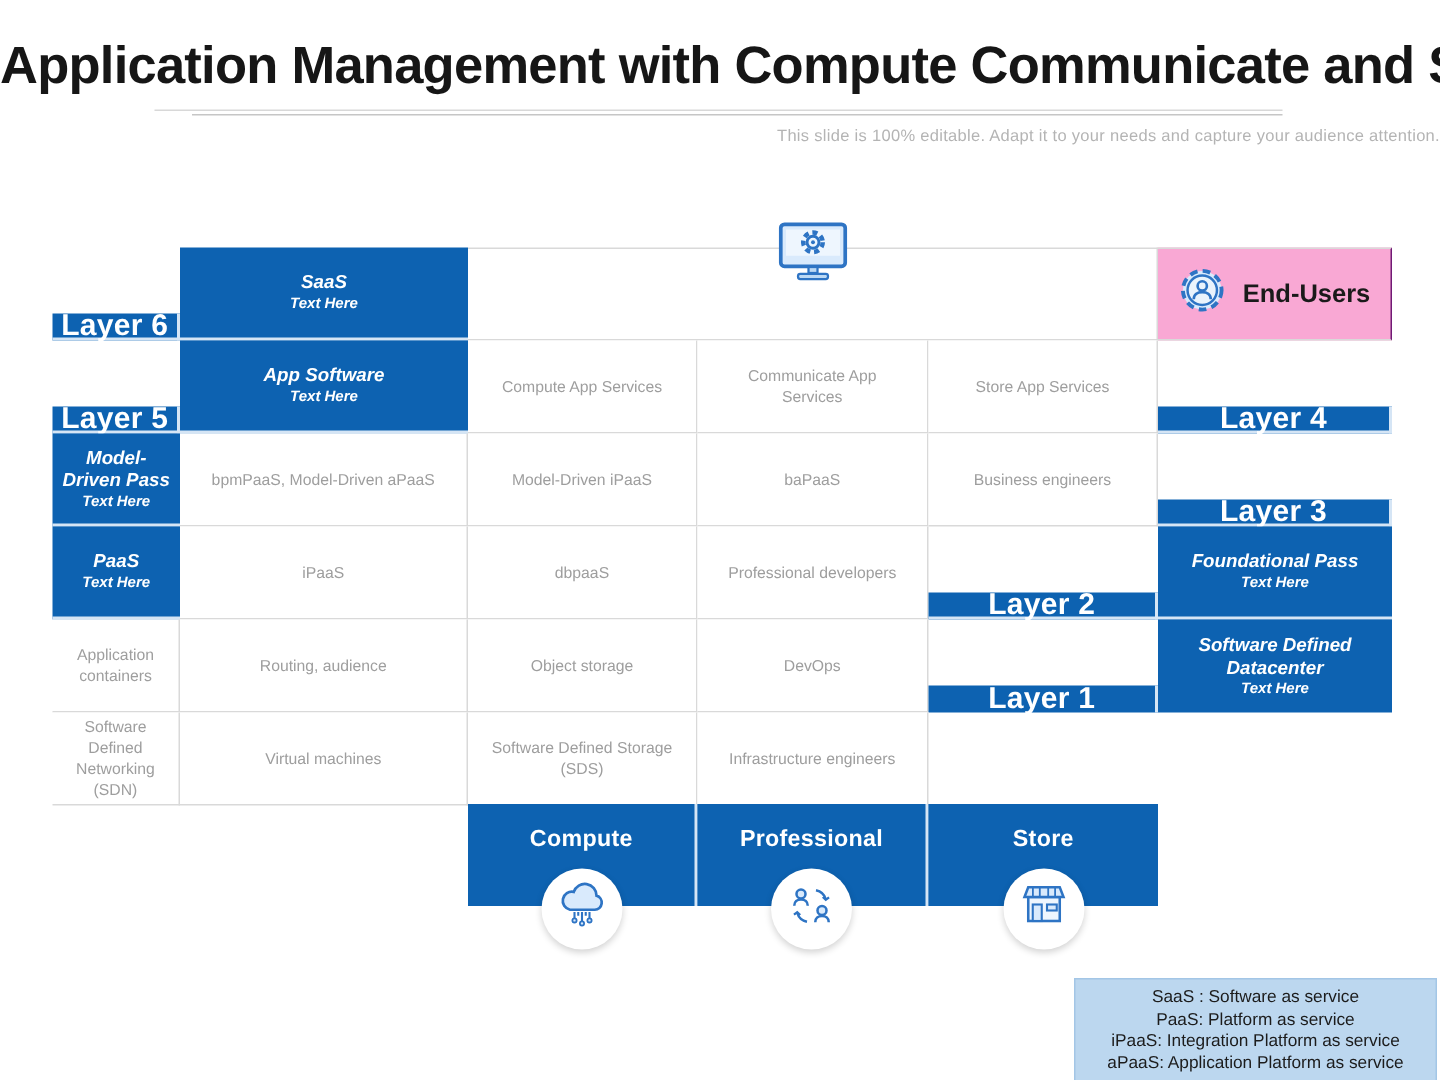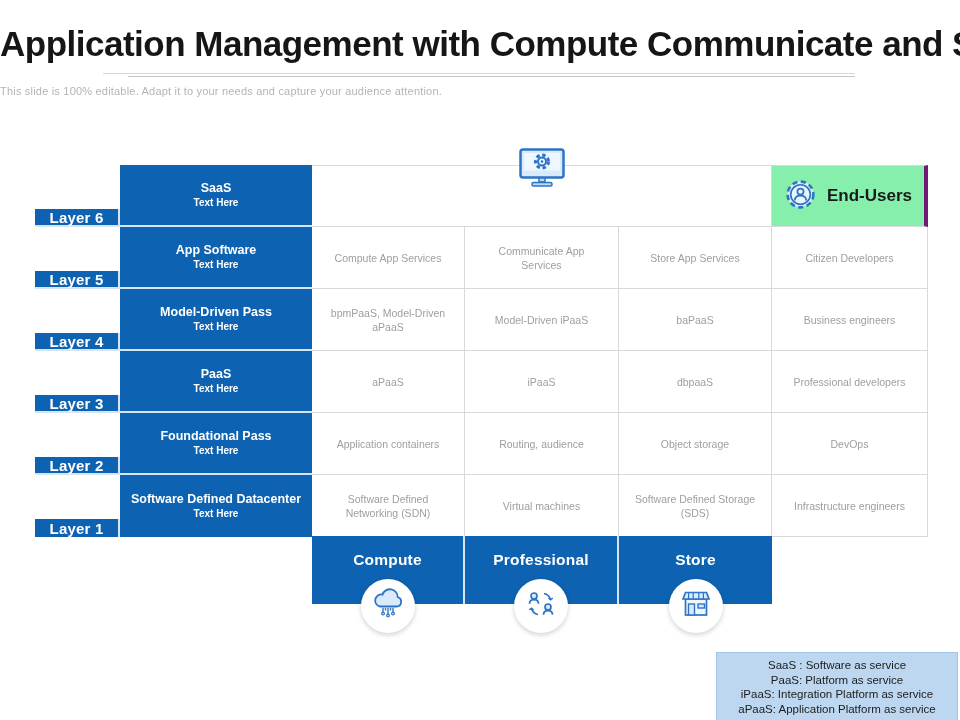--- a/index.html
+++ b/index.html
@@ -4,39 +4,39 @@
 <style>
   html,body{margin:0;padding:0;background:#ffffff;}
   body{width:960px;height:720px;font-family:"Liberation Sans",sans-serif;overflow:hidden;position:relative;}
   .slide{position:absolute;inset:0;background:#fff;}
 
   
   .title{position:absolute;top:24px;left:0;width:100%;text-align:center;
          font-size:35px;font-weight:bold;color:#161616;letter-spacing:-0.5px;white-space:nowrap;}
   .divider1{position:absolute;top:73px;left:103px;width:752px;height:1px;background:#d8d8d8;}
   .divider2{position:absolute;top:76px;left:128px;width:727px;height:1px;background:#c6c6c6;}
-  .subtitle{position:absolute;top:85px;left:0;width:100%;text-align:left;
+  .subtitle{position:absolute;top:85px;left:0;width:100%;text-align:right;
             font-size:11px;color:#b4b4b4;letter-spacing:0.2px;}
 
   
   .table{position:absolute;left:35px;top:165px;display:grid;
          grid-template-columns:85px 192px 153px 154px 153px 156px;
          grid-template-rows:repeat(6,62px);}
   .cell{box-sizing:border-box;display:flex;align-items:center;justify-content:center;text-align:center;}
   .blue{background:#0d62b1;color:#ffffff;}
-  .c-layer{font-size:15px;font-weight:bold;border-right:2px solid #d5e5f5;border-bottom:2px solid #d5e5f5;letter-spacing:0.2px;margin-top:44px;}
-  .c-cat{flex-direction:column;border-bottom:2px solid #d5e5f5;padding:0 6px;}
+  .c-layer{font-size:20px;font-weight:bold;border-right:2px solid #d5e5f5;border-bottom:2px solid #d5e5f5;letter-spacing:0.2px;margin-top:44px;}
+  .c-cat{flex-direction:column;border-bottom:2px solid #d5e5f5;padding:0 6px;font-style:italic;}
   .c-cat .cat-name{font-size:12.5px;font-weight:bold;line-height:15px;}
   .c-cat .cat-sub{font-size:10px;font-weight:bold;line-height:13px;}
   .row-last{border-bottom:none !important;}
   .c-data{background:#ffffff;color:#9e9e9e;font-size:10.5px;line-height:14px;
           border-right:1px solid #d9d9d9;border-bottom:1px solid #d9d9d9;padding:0 14px;}
   .c-app-header{grid-column:3 / span 3;background:#fff;border-top:1px solid #d9d9d9;
                 border-right:1px solid #d9d9d9;border-bottom:1px solid #d9d9d9;gap:32px;flex-direction:column;}
-  .c-users-header{background:#86efac;border-top:1px solid #d9d9d9;border-right:4px solid #701a75;
+  .c-users-header{background:#f9a8d4;border-top:1px solid #d9d9d9;border-right:1px solid #701a75;
                   border-bottom:1px solid #d9d9d9;gap:10px;}
   .hdr-label{font-size:17px;font-weight:bold;color:#1a1a1a;}
 
   
   .bottom-bar{position:absolute;left:312px;top:536px;width:546px;height:68px;display:grid;
               grid-template-columns:153px 154px 153px;}
   .bb-cell{box-sizing:border-box;background:#0d62b1;border-right:2px solid #d5e5f5;position:relative;}
   .bb-cell:last-child{border-right:none;}
   .bb-label{margin-top:15px;text-align:center;color:#fff;font-size:15.5px;font-weight:bold;letter-spacing:0.2px;}
   .bb-circle{position:absolute;left:50%;top:43px;transform:translateX(-50%);width:54px;height:54px;
@@ -92,38 +92,36 @@
     </div>
 
     <div class="cell blue c-layer">Layer 5</div>
     <div class="cell blue c-cat">
       <span class="cat-name">App Software</span>
       <span class="cat-sub">Text Here</span>
     </div>
     <div class="cell c-data">Compute App Services</div>
     <div class="cell c-data">Communicate App Services</div>
     <div class="cell c-data">Store App Services</div>
-    <div class="cell c-data">Citizen Developers</div>
 
     <div class="cell blue c-layer">Layer 4</div>
     <div class="cell blue c-cat">
       <span class="cat-name">Model-Driven Pass</span>
       <span class="cat-sub">Text Here</span>
     </div>
     <div class="cell c-data">bpmPaaS, Model-Driven aPaaS</div>
     <div class="cell c-data">Model-Driven iPaaS</div>
     <div class="cell c-data">baPaaS</div>
     <div class="cell c-data">Business engineers</div>
 
     <div class="cell blue c-layer">Layer 3</div>
     <div class="cell blue c-cat">
       <span class="cat-name">PaaS</span>
       <span class="cat-sub">Text Here</span>
     </div>
-    <div class="cell c-data">aPaaS</div>
     <div class="cell c-data">iPaaS</div>
     <div class="cell c-data">dbpaaS</div>
     <div class="cell c-data">Professional developers</div>
 
     <div class="cell blue c-layer">Layer 2</div>
     <div class="cell blue c-cat">
       <span class="cat-name">Foundational Pass</span>
       <span class="cat-sub">Text Here</span>
     </div>
     <div class="cell c-data">Application containers</div>

